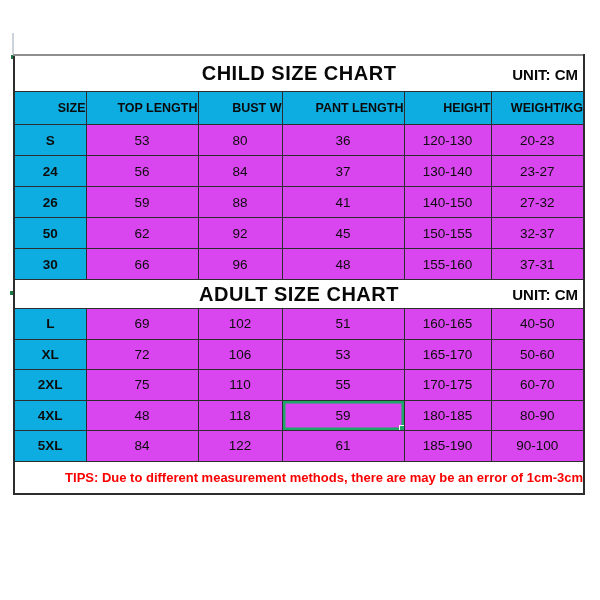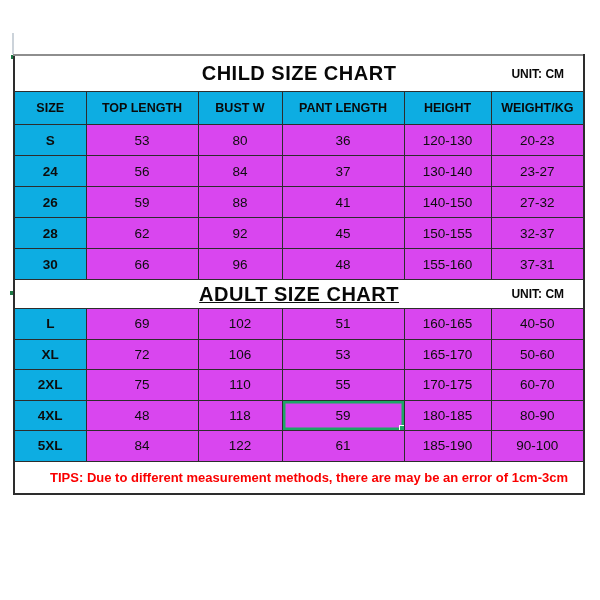--- a/index.html
+++ b/index.html
@@ -18,39 +18,39 @@
   table.size-table{
     width:570px;table-layout:fixed;border-collapse:collapse;
     border:2px solid #2d2d2d;border-top:2px solid #8e8e8e;
   }
   table.size-table td,table.size-table th{
     border:1px solid #2d2d2d;padding:0;text-align:center;vertical-align:middle;
     font-size:13.5px;overflow:hidden;white-space:nowrap;
   }
   tr.band-row td{position:relative;height:35px;background:#ffffff;border-left:none;border-right:none;}
   tr.band-row.child-band td{height:35px;margin-left:20px;}
-  tr.band-row.adult-band td{height:28px;text-decoration:underline;}
+  tr.band-row.adult-band td{height:28px;}
   .band-title{font-weight:bold;font-size:20px;letter-spacing:.5px;color:#080808;}
   .band-unit{
-    position:absolute;right:19px;top:50%;transform:translateY(-50%);
-    font-weight:bold;font-size:12px;color:#080808;
+    position:absolute;right:5px;top:50%;transform:translateY(-50%);
+    font-weight:bold;font-size:15px;color:#080808;
   }
-  tr.header-row th{height:32px;background:#0dade2;font-weight:bold;font-size:12.5px;color:#0a0a0a;}
+  tr.header-row th{height:32px;background:#0dade2;font-weight:bold;font-size:12.5px;color:#0a0a0a;text-align:right;}
   tr.data-row{height:31px;}
   tr.data-row.adult{height:30.5px;}
   td.size-cell{background:#0dade2;font-weight:bold;}
   td.val-cell{background:#d946ef;font-weight:normal;}
   td.selected{position:relative;box-shadow:inset 0 0 0 2.5px #1ea567;}
   td.selected::after{
     content:"";position:absolute;right:-2px;bottom:-2px;width:5px;height:5px;
     background:#1ea567;border:1px solid #ffffff;z-index:3;
   }
   tr.tips-row td{
     height:31px;background:#ffffff;border-left:none;border-right:none;
-    text-align:center;padding-left:20px;font-weight:bold;font-size:13px;color:#fa0000;
+    text-align:right;padding-left:20px;font-weight:bold;font-size:13px;color:#fa0000;
   }
 </style>
 </head>
 <body>
 
 <div class="artifact-vline"></div>
 <div class="corner-tick tick-child"></div>
 <div class="corner-tick tick-adult"></div>
 
 <div class="size-table-wrap">
@@ -99,21 +99,21 @@
   </tr>
   <tr class="data-row">
     <td class="size-cell">26</td>
     <td class="val-cell">59</td>
     <td class="val-cell">88</td>
     <td class="val-cell">41</td>
     <td class="val-cell">140-150</td>
     <td class="val-cell">27-32</td>
   </tr>
   <tr class="data-row">
-    <td class="size-cell">28</td>
+    <td class="size-cell">50</td>
     <td class="val-cell">62</td>
     <td class="val-cell">92</td>
     <td class="val-cell">45</td>
     <td class="val-cell">150-155</td>
     <td class="val-cell">32-37</td>
   </tr>
   <tr class="data-row">
     <td class="size-cell">30</td>
     <td class="val-cell">66</td>
     <td class="val-cell">96</td>

